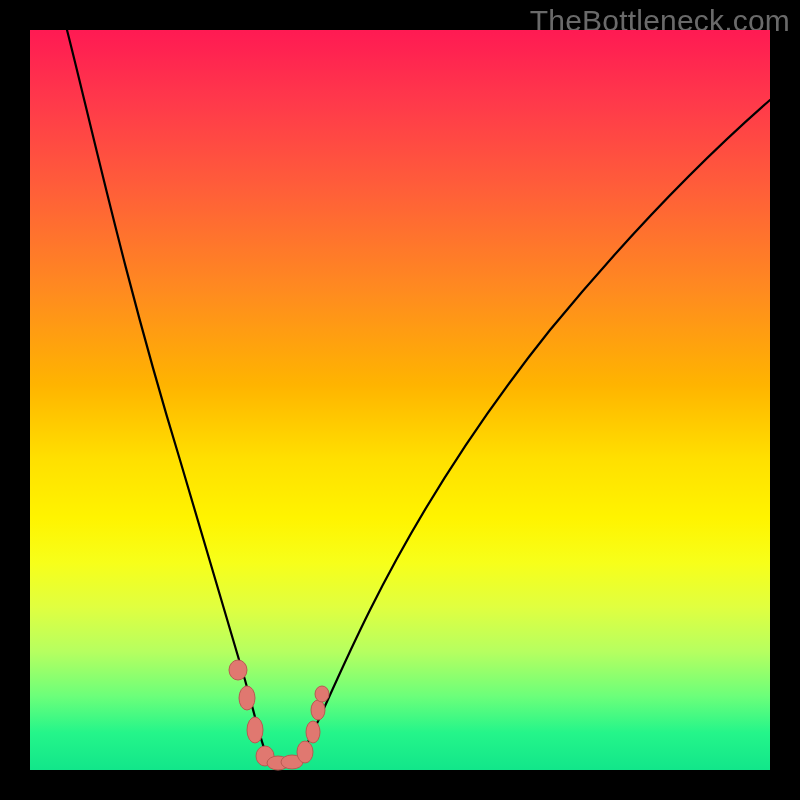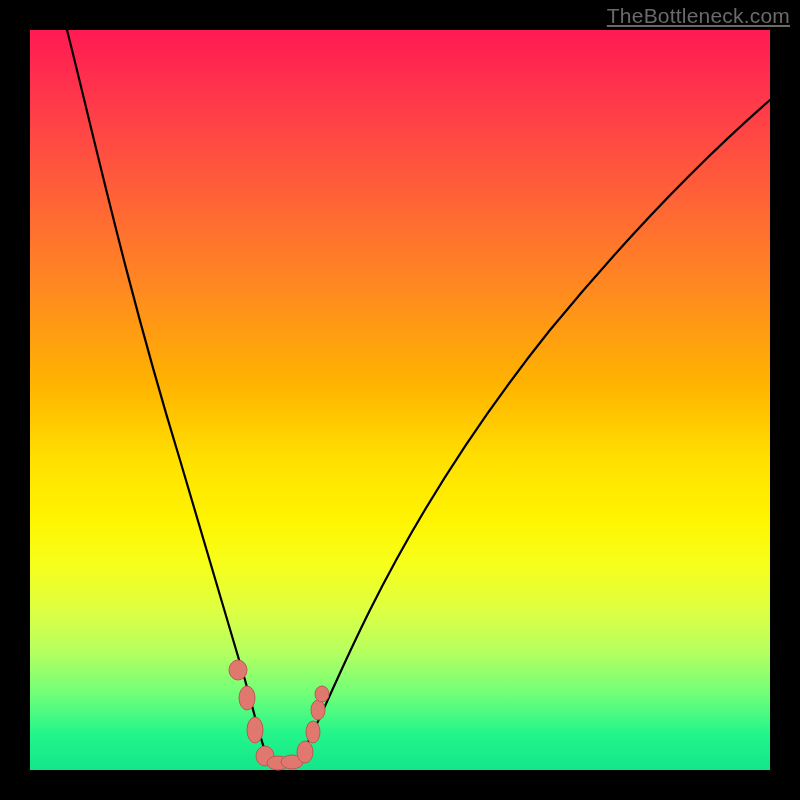--- a/index.html
+++ b/index.html
@@ -39,25 +39,24 @@
       #6cff7a 90%,
       #24f58a 95%,
       #12e68a 100%
     );
   }
   .watermark {
     position: absolute;
     top: 4px;
     right: 10px;
     color: #6a6a6a;
-    font-size: 21px;
+    font-size: 30px;
     letter-spacing: 0.2px;
     font-weight: 400;
     user-select: none;
-    text-decoration: underline;
   }
   svg.curve {
     position: absolute;
     left: 0;
     top: 0;
     width: 740px;
     height: 740px;
     overflow: visible;
   }
   .curve path {

